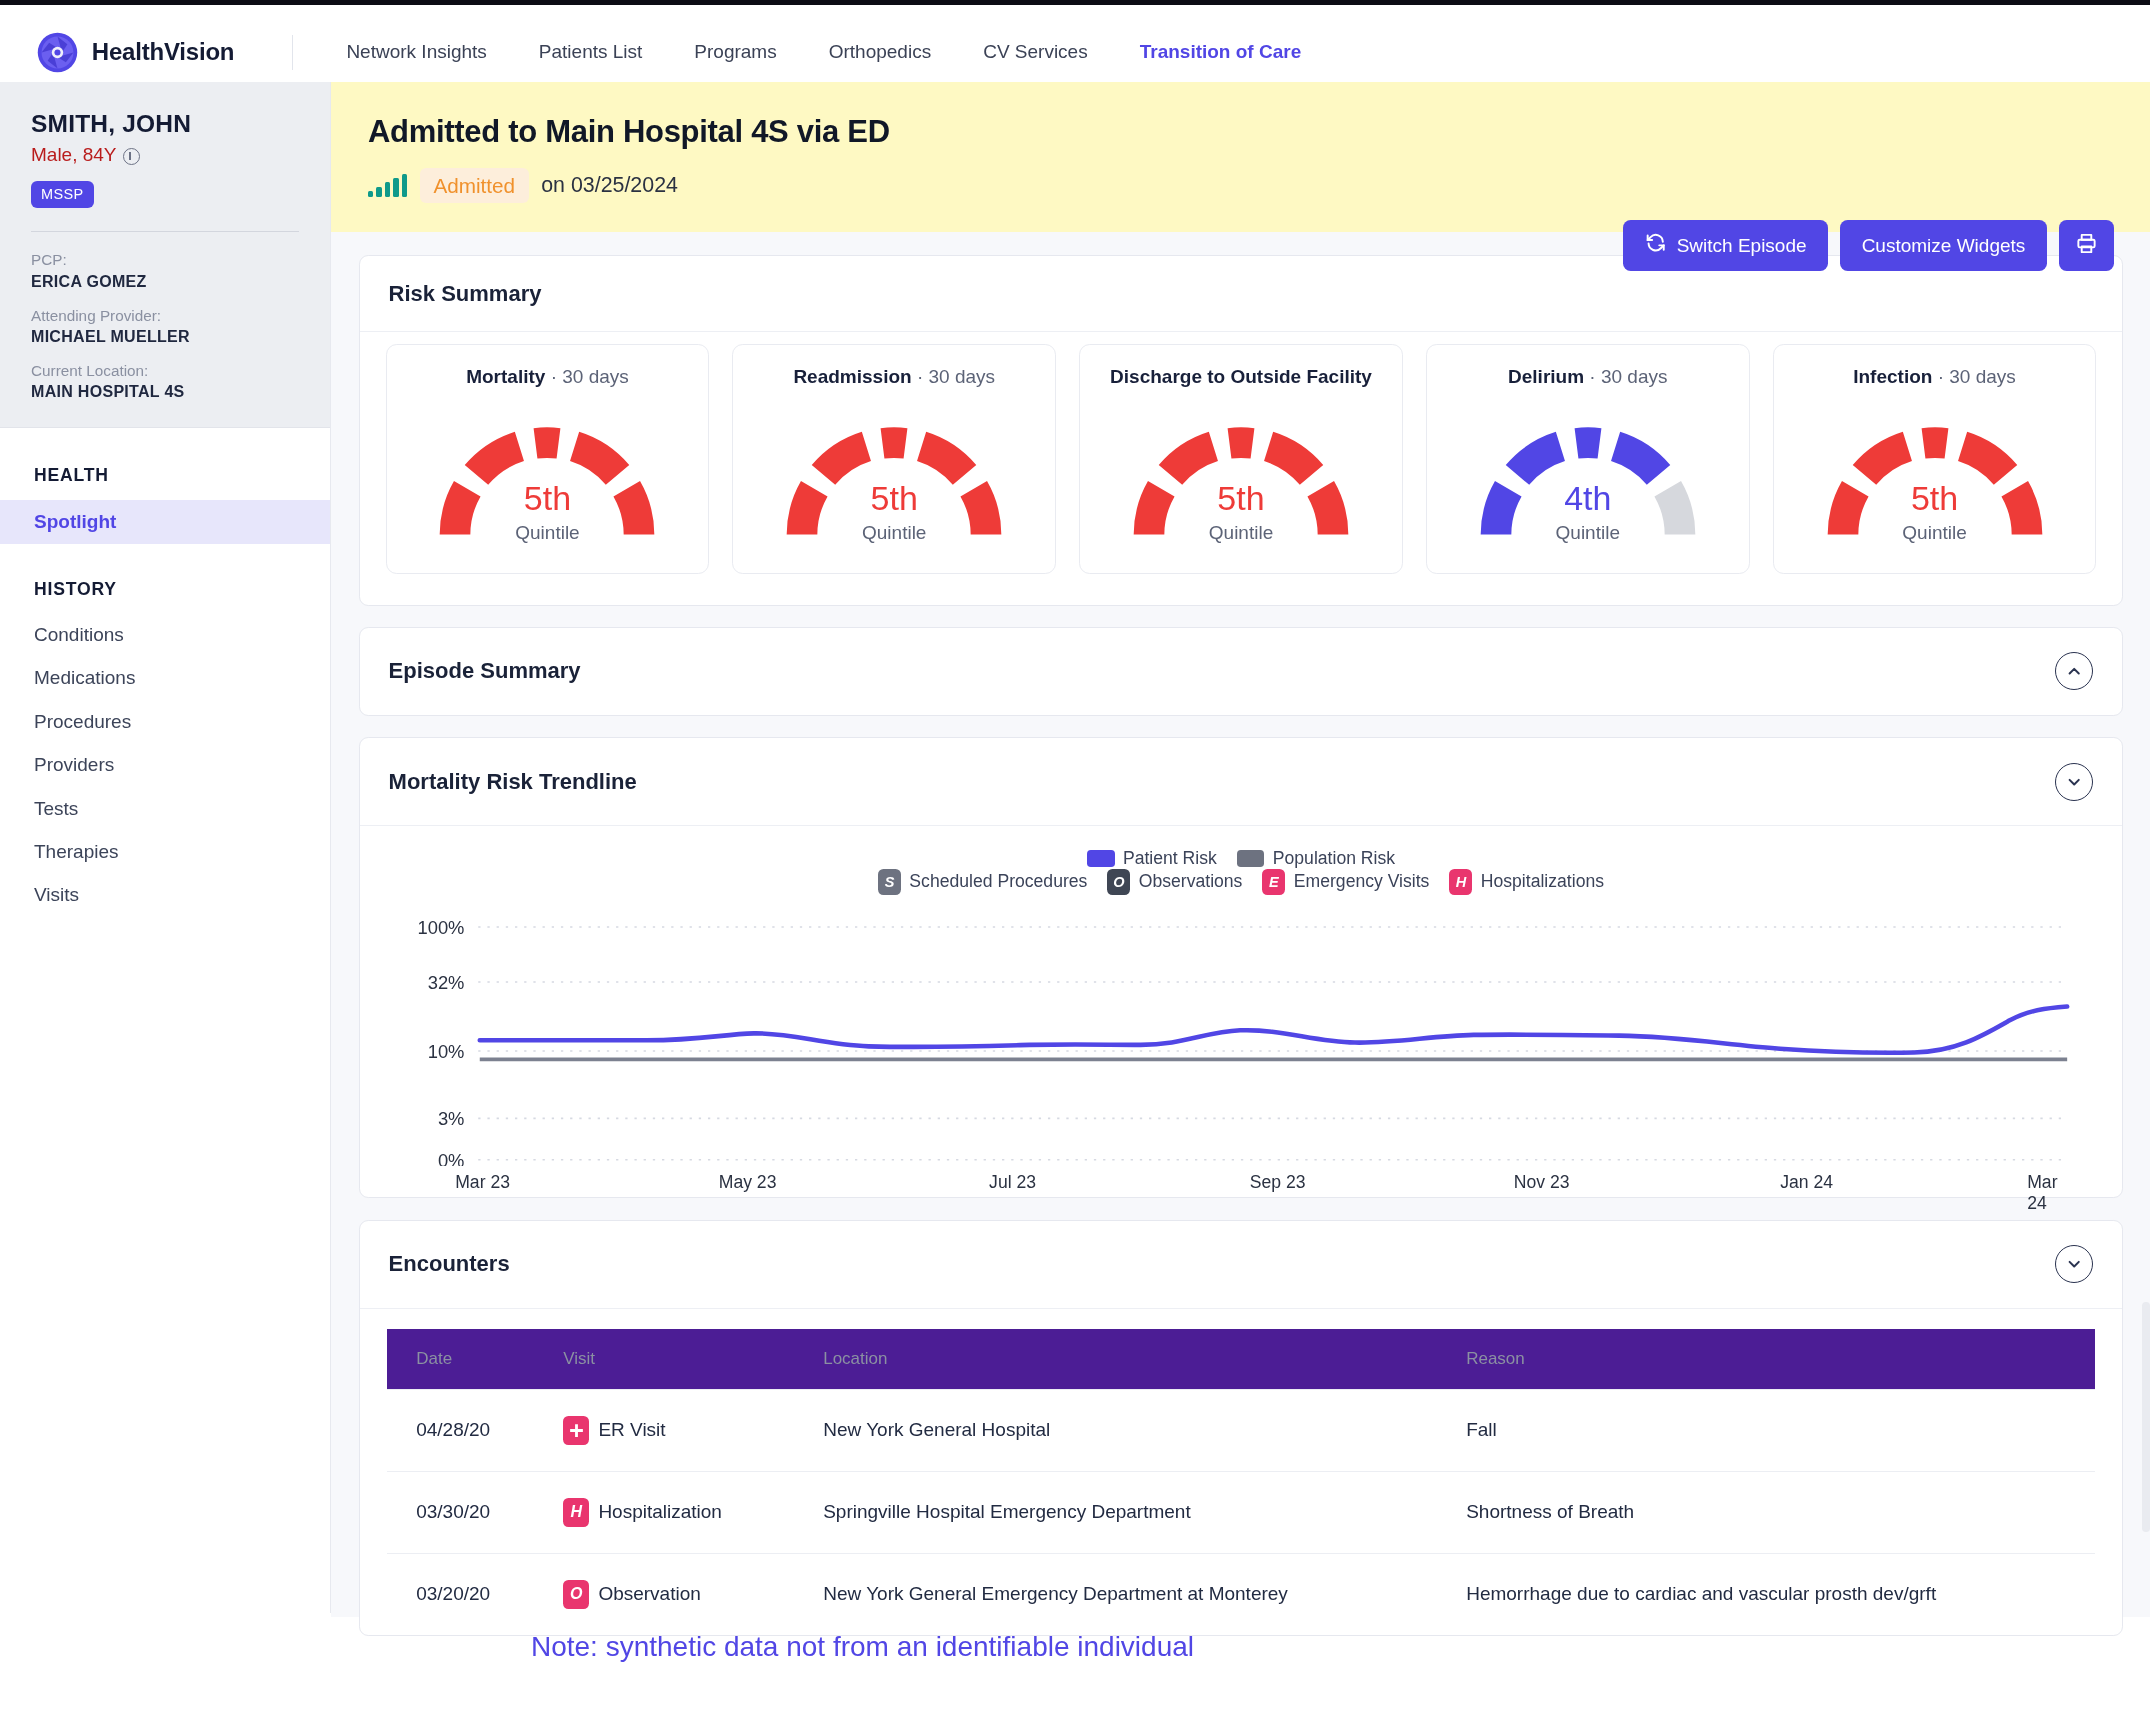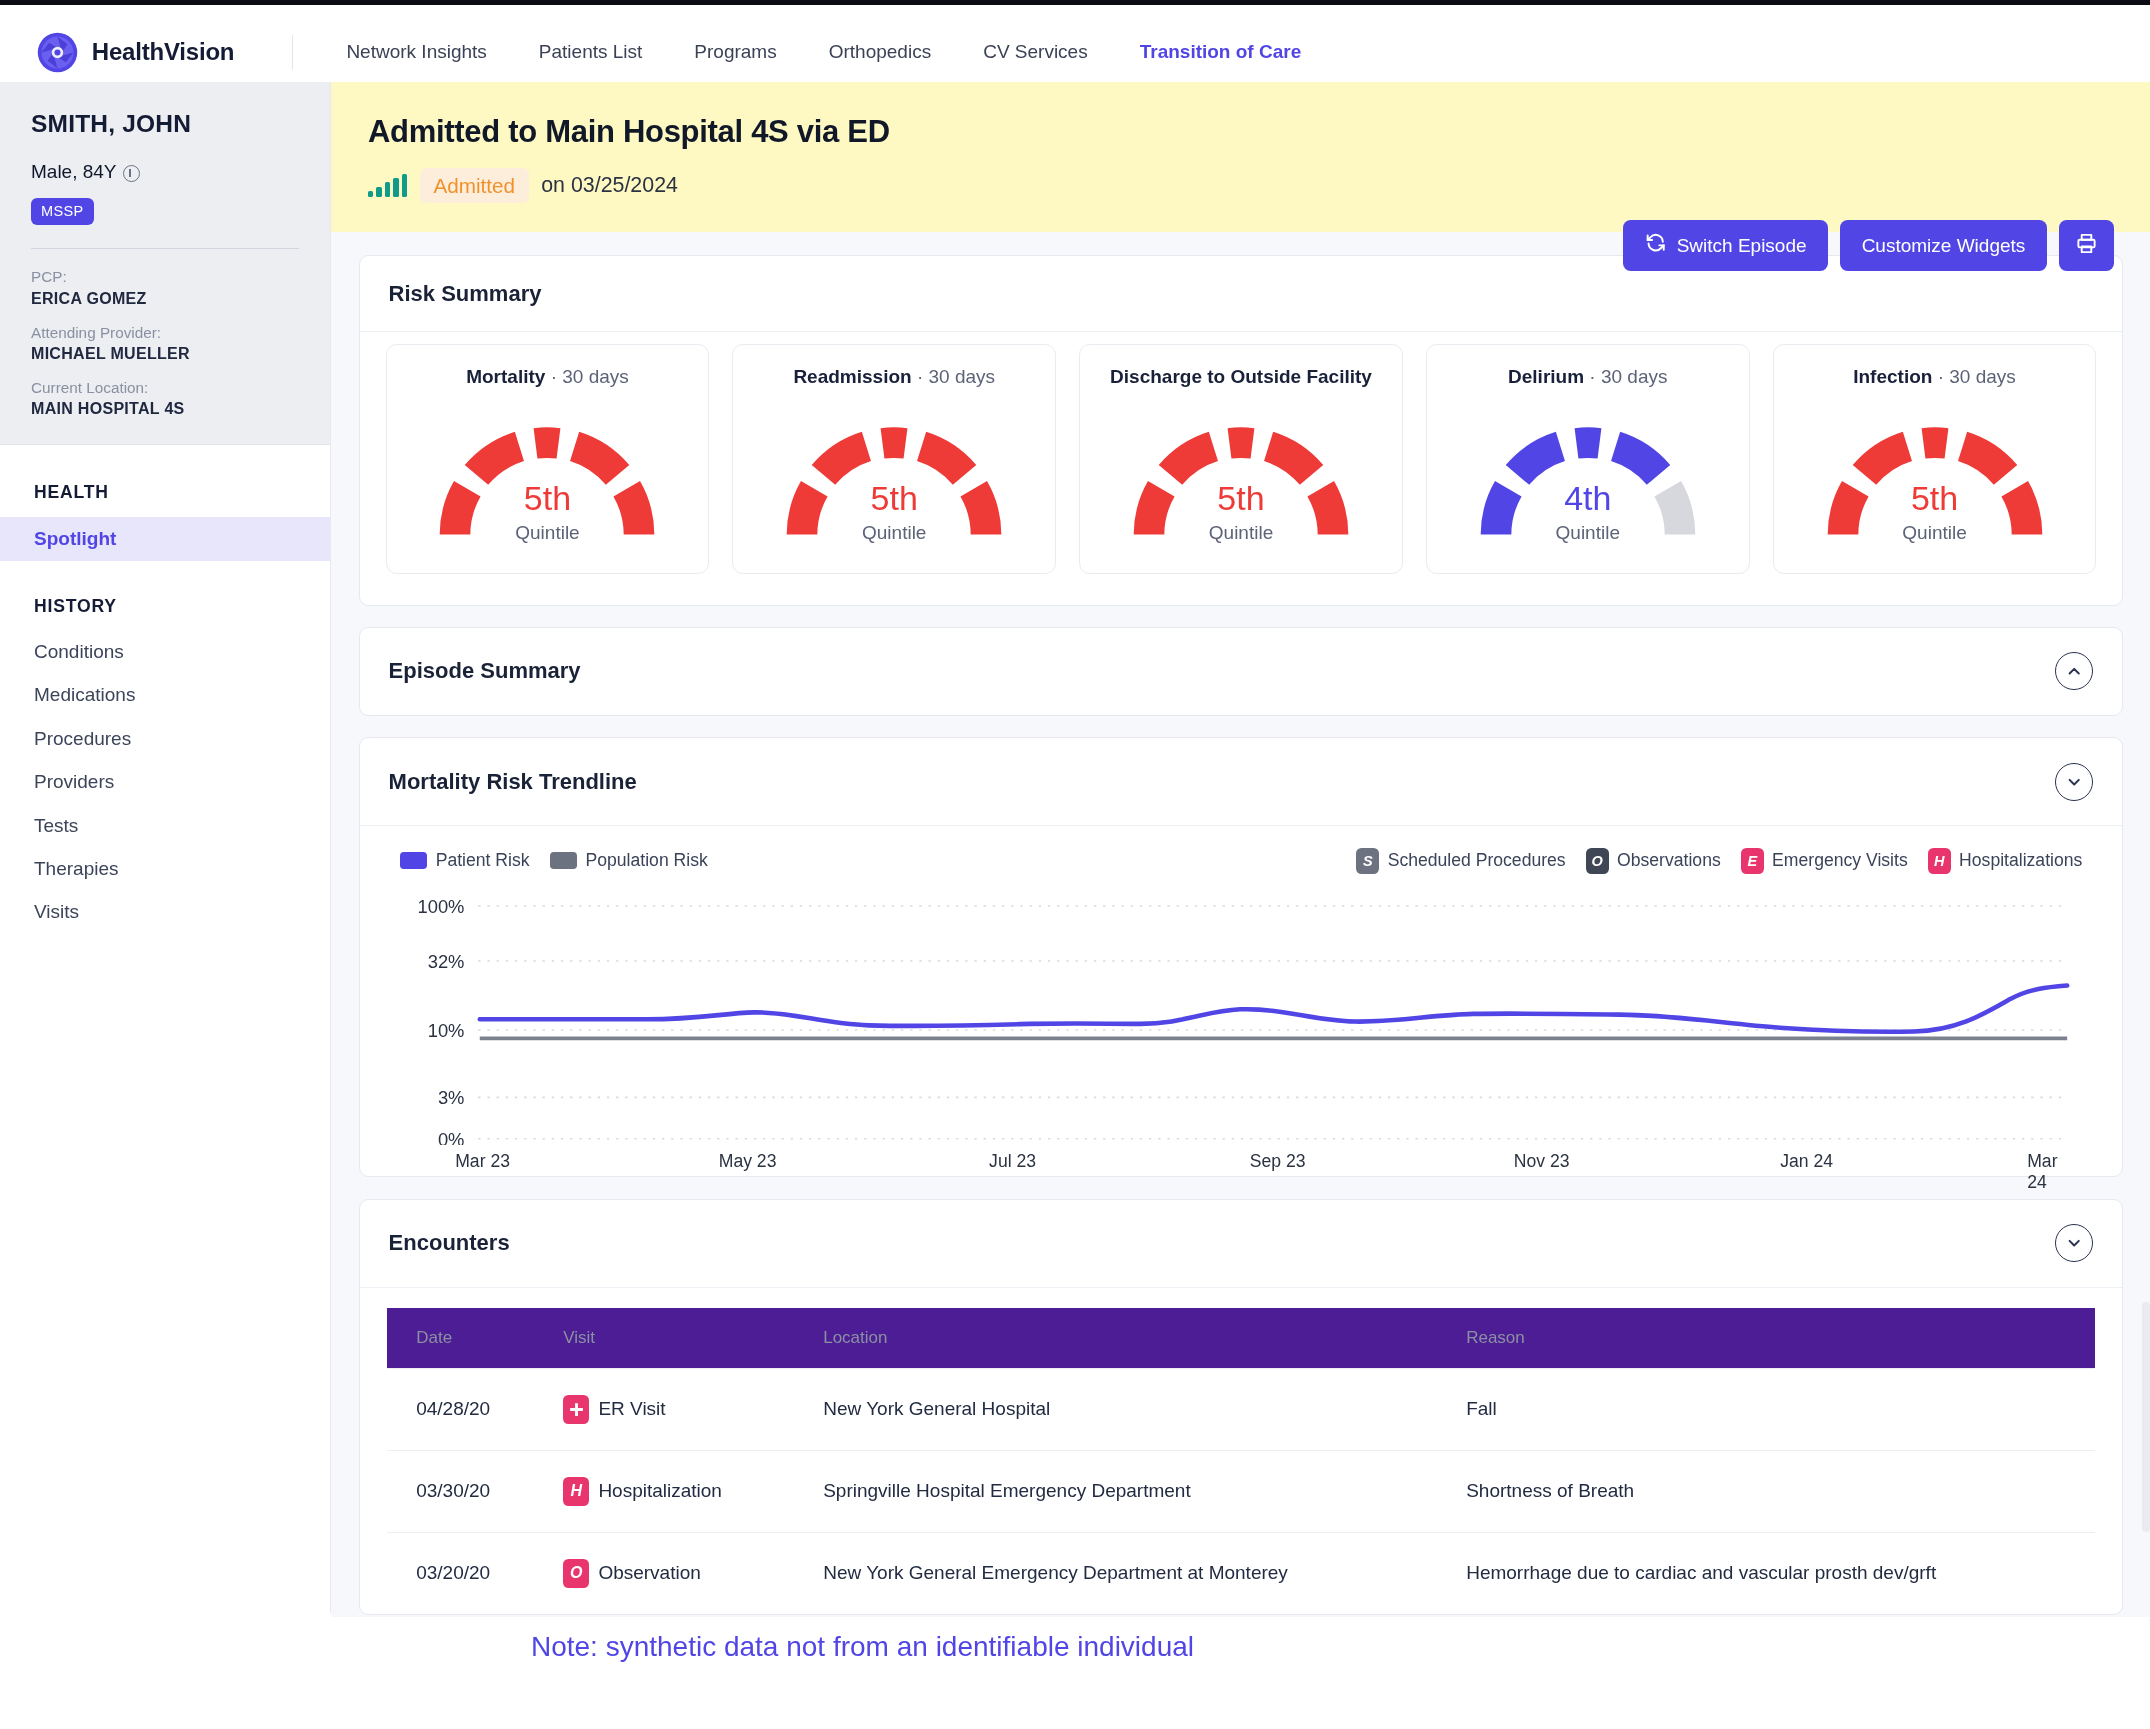--- a/index.html
+++ b/index.html
@@ -42,21 +42,21 @@
   }
   .nav-item.active { color:#5146e5; font-weight:bold; }
 
   
   .sidebar {
     position:absolute; left:0; top:82px; width:331px; height:1531px;
     background:#ffffff; border-right:0.8px solid #e7e9ef;
   }
   .pt-card { background:#eceef2; padding:27.6px 31px 26px 31px; border-bottom:0.8px solid #e2e4ea; }
   .pt-name { font-size:24.5px; font-weight:bold; color:#141b34; letter-spacing:0.2px; }
-  .pt-demo { font-size:19px; color:#0f172a; margin-top:23px; display:flex; align-items:center; gap:6.1px;}
+  .pt-demo { font-size:19px; color:#b91c1c; margin-top:6px; display:flex; align-items:center; gap:6.1px;}
   .info-circle {
     display:inline-block; width:17px; height:17px; border:1.5px solid #6c7285; border-radius:50%;
     position:relative; top:1.5px;
   }
   .info-circle::after{
     content:""; position:absolute; left:5.4px; top:3.1px; width:2.3px; height:8.4px;
     background:#6c7285;
   }
   .pt-badge {
     display:inline-block; margin-top:15.3px; background:#5146e5; color:#fff;
@@ -132,21 +132,21 @@
     position:absolute; left:0; top:61px; width:230px; text-align:center;
     font-size:34px; font-weight:500;
   }
   .gauge-unit {
     position:absolute; left:0; top:104px; width:230px; text-align:center;
     font-size:19px; color:#5c6377;
   }
 
   
   .chart-body { padding:7.7px 34px 31px 34px; }
-  .legend-row { display:flex; align-items:center; justify-content:space-between; padding:13.8px 6.1px 7.7px 6.1px; }
+  .legend-row { display:flex; align-items:center; justify-content:space-between; padding:13.8px 6.1px 7.7px 6.1px;flex-direction:column; }
   .legend-left { display:flex; align-items:center; gap:20px; }
   .legend-right { display:flex; align-items:center; gap:20px; }
   .lg { display:flex; align-items:center; gap:8.4px; font-size:17.6px; color:#3b4359; white-space:nowrap;}
   .lg-swatch { width:27.6px; height:17px; border-radius:3.8px; flex:none; }
   .lg-badge {
     width:23px; height:26px; border-radius:5.4px; color:#fff; font-size:14.5px; font-weight:bold;
     display:flex; align-items:center; justify-content:center; flex:none;
   }
   .plot { position:relative; width:100%; height:253px; margin-top:10.7px; }
   .plot svg { display:block; }

